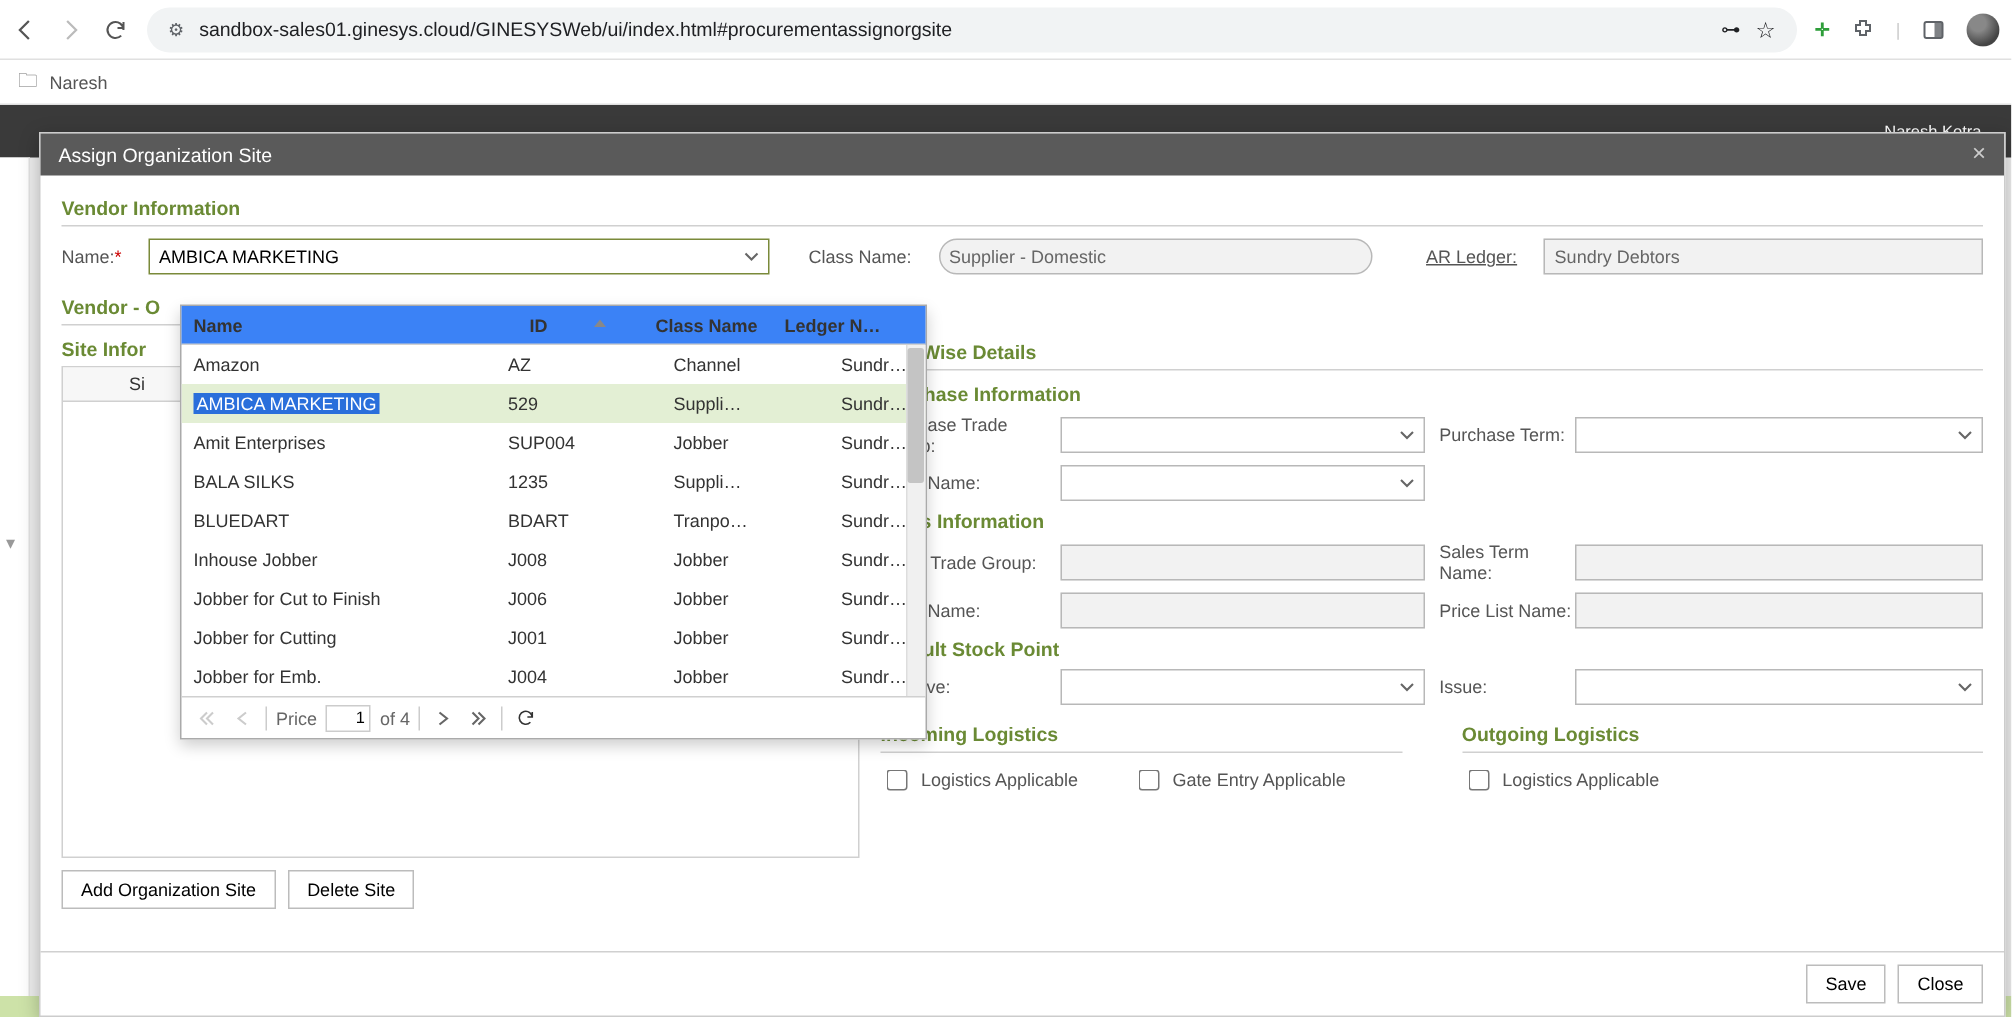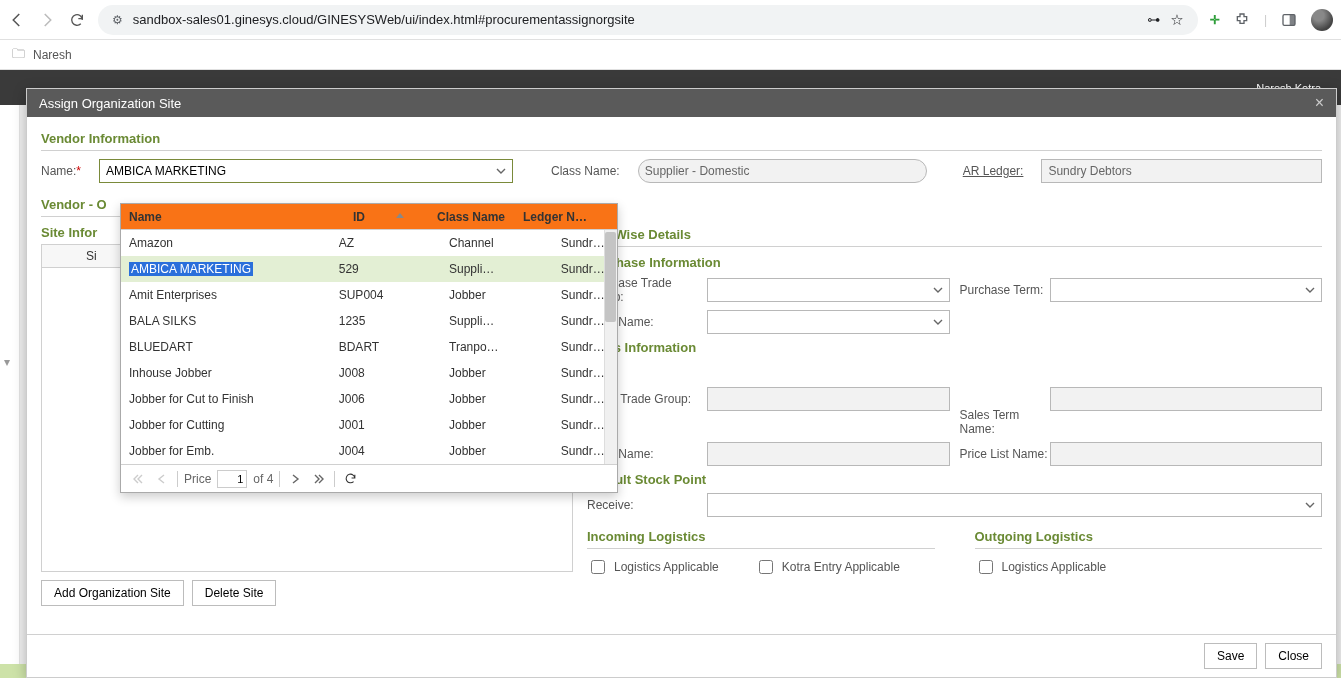--- a/index.html
+++ b/index.html
@@ -122,21 +122,21 @@
     position:absolute;
     left:93px; top:86px;
     width:498px;
     background:#fff;
     border:1px solid #aaa;
     box-shadow:0 4px 10px rgba(0,0,0,.2);
     z-index:20;
     display:flex; flex-direction:column;
   }
   .dd-head, .dd-row { display:flex; align-items:center; }
-  .dd-head { background:#f97316; border-bottom:1px solid #d0d0d0; height:26px; font-weight:600; font-size:12px; position:relative;}
+  .dd-head { background:#3b82f6; border-bottom:1px solid #d0d0d0; height:26px; font-weight:600; font-size:12px; position:relative;}
   .dd-col { padding:0 8px; overflow:hidden; white-space:nowrap; text-overflow:ellipsis; }
   .dd-c1 { width:224px; }
   .dd-c2 { width:84px; }
   .dd-c3 { width:86px; }
   .dd-c4 { width:84px; }
   .dd-body { max-height:238px; overflow:hidden; position:relative; }
   .dd-row { height:26px; font-size:12px; border-bottom:1px solid transparent;gap:46px; }
   .dd-row.selected { background:#e3efd4; }
   .dd-row.selected .dd-c1 span { background:#2a6fdb; color:#fff; padding:1px 2px; }
   .dd-scroll { position:absolute; right:0; top:0; bottom:0; width:13px; }
@@ -224,21 +224,21 @@
       <div class="form-row">
         <span class="lbl"><span>Name:</span><span class="req">*</span></span>
         <div class="combo outlined" style="width:414px;">
           <input class="fld-text" style="width: 100%;" value="AMBICA MARKETING">
           <span class="trig">
               <svg viewBox="0 0 10 10">
                 <path d="M1 3l4 4 4-4" fill="none" stroke="#666" stroke-width="1.4"></path>
               </svg>
             </span>
         </div>
-        <span class="lbl" style="margin-left:20px;">Class Name:</span>
+        <span class="lbl" style="margin-left:8px;">Class Name:</span>
         <input class="fld-text ro" style="width: 289px; border-radius: 12px;" readonly="" value="Supplier - Domestic">
         <span class="lbl" style="margin-left:18px;text-decoration:underline;">AR Ledger:</span>
         <input class="fld-text ro" style="flex: 1 1 0%;" readonly="" value="Sundry Debtors">
       </div>
 
       <div class="two-col">
         <div class="left-col">
           <div class="section-title">Vendor - O</div>
           <hr class="section-rule">
           <div class="section-title" style="margin-top:8px;">Site Infor</div>
@@ -299,39 +299,50 @@
               </div>
           </div>
 
           <div class="section-title">Sales Information</div>
           <div class="subform-row">
             <div class="subform-pair">
                 <span class="lbl">Sales Trade Group:</span>
               <input class="fld-text ro" readonly="" style="">
               </div>
             <div class="subform-pair">
-                <span class="lbl" style="flex-basis:90px;margin-top:47px;">Sales Term Name:</span>
+                <span class="lbl" style="flex-basis:90px;">Sales Term Name:</span>
               <input class="fld-text ro" readonly="" style="">
               </div>
           </div>
           <div class="subform-row">
             <div class="subform-pair">
                 <span class="lbl">Form Name:</span>
               <input class="fld-text ro" readonly="" style="">
               </div>
             <div class="subform-pair">
                 <span class="lbl" style="flex-basis:90px;">Price List Name:</span>
               <input class="fld-text ro" readonly="" style="">
               </div>
           </div>
 
           <div class="section-title">Default Stock Point</div>
           <div class="subform-row">
             <div class="subform-pair">
                 <span class="lbl">Receive:</span>
+              <div class="combo">
+                  <input class="fld-text" style="">
+                  <span class="trig">
+                    <svg viewBox="0 0 10 10">
+                      <path d="M1 3l4 4 4-4" fill="none" stroke="#666" stroke-width="1.4"></path>
+                    </svg>
+                  </span>
+                </div>
+            </div>
+            <div class="subform-pair">
+                <span class="lbl" style="flex-basis:90px;">Issue:</span>
               <div class="combo">
                   <input class="fld-text" style="">
                   <span class="trig">
                     <svg viewBox="0 0 10 10">
                       <path d="M1 3l4 4 4-4" fill="none" stroke="#666" stroke-width="1.4"></path>
                     </svg>
                   </span>
                 </div>
             </div>
           </div>
@@ -340,21 +351,21 @@
             <div style="flex:1;">
               <div class="section-title">Incoming Logistics</div>
               <hr class="section-rule">
               <div class="chk-line">
                 <label class="chk">
                     <input type="checkbox" style="">
                     <span>Logistics Applicable</span>
                   </label>
                 <label class="chk">
                     <input type="checkbox" style="">
-                    <span>Kotra Entry Applicable</span>
+                    <span>Gate Entry Applicable</span>
                   </label>
               </div>
             </div>
             <div style="flex:1;">
               <div class="section-title">Outgoing Logistics</div>
               <hr class="section-rule">
               <div class="chk-line">
                 <label class="chk">
                     <input type="checkbox" style="">
                     <span>Logistics Applicable</span>

